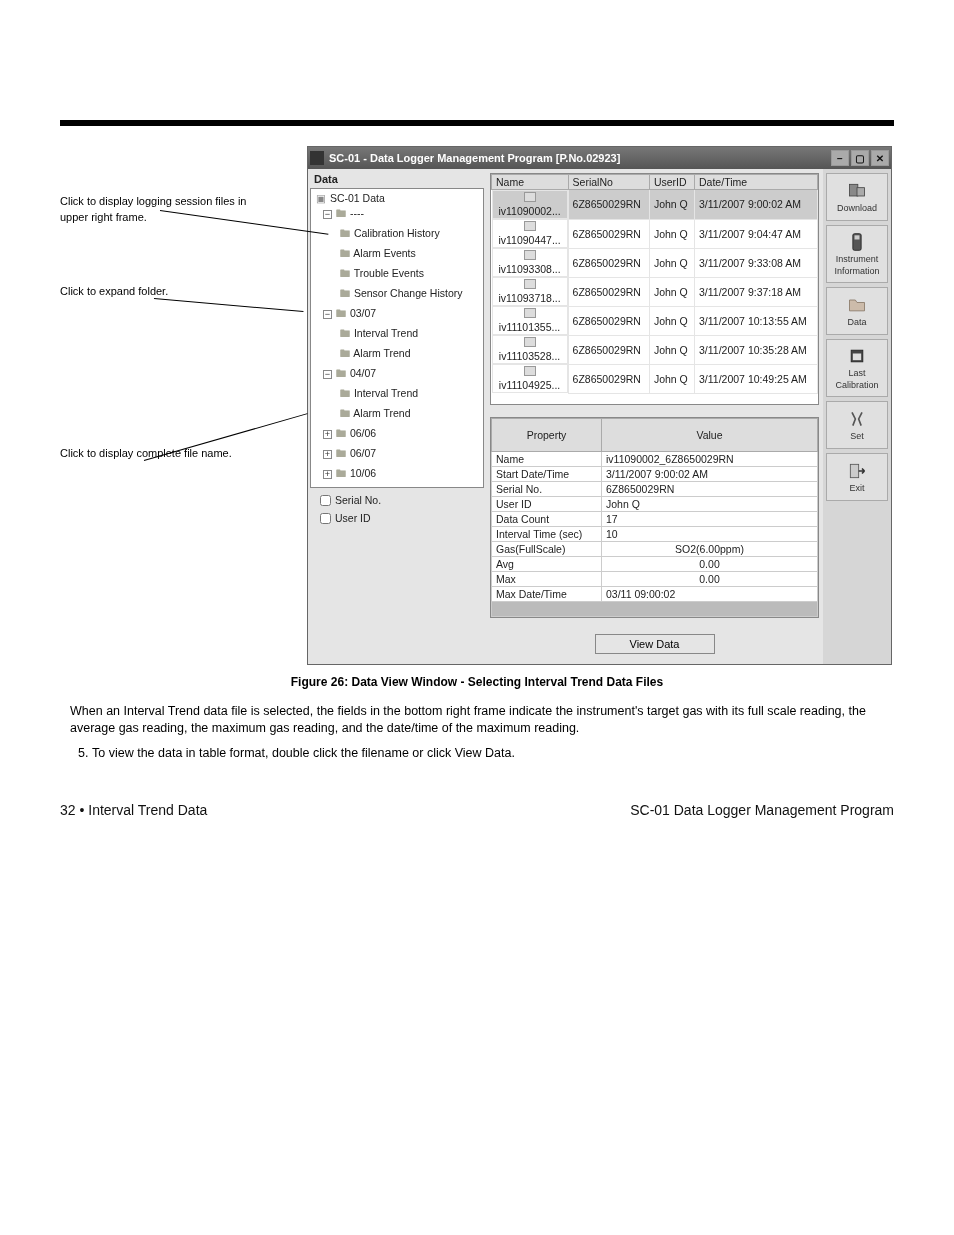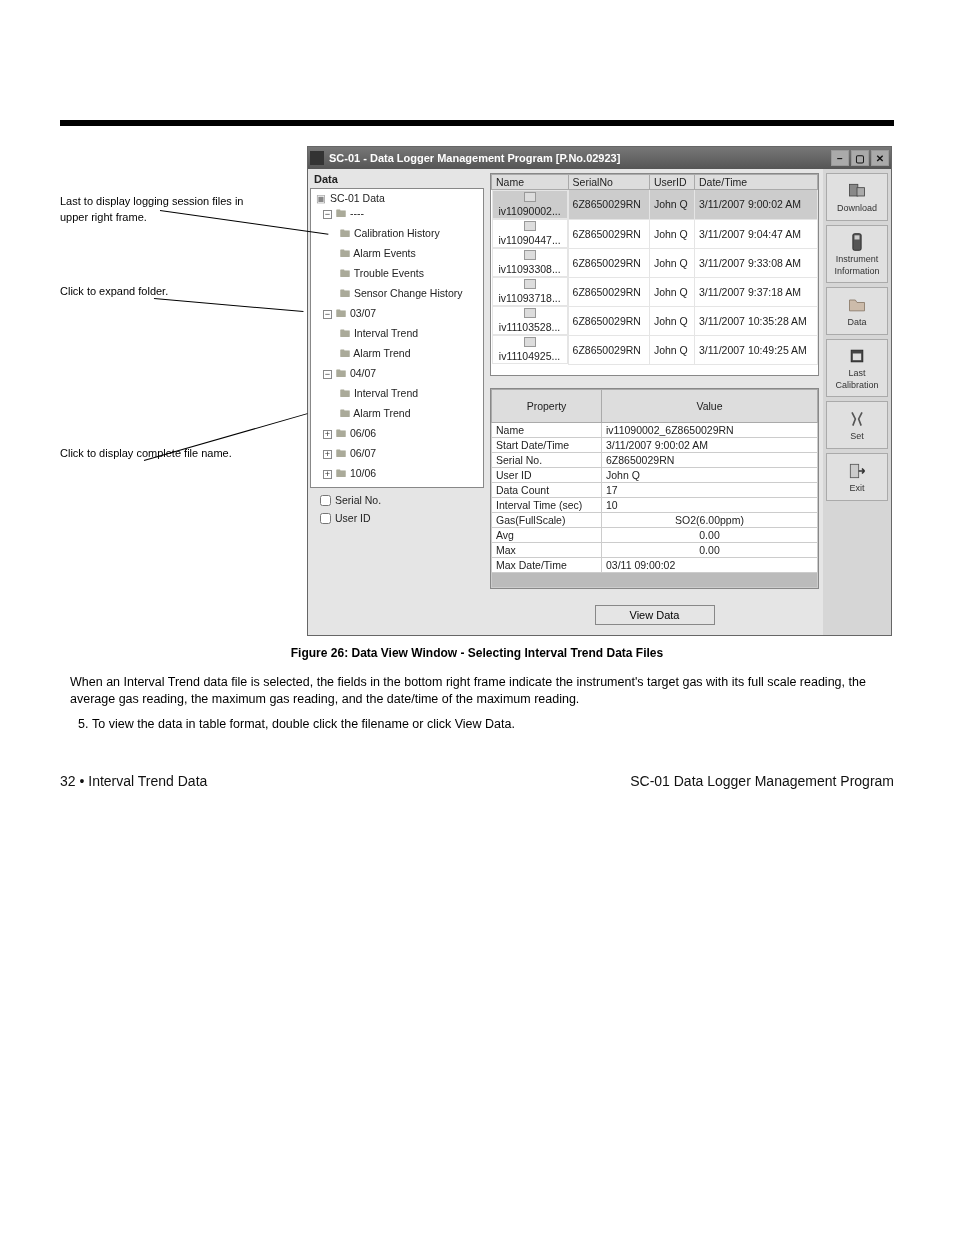--- a/index.html
+++ b/index.html
@@ -67,21 +67,21 @@
 </head>
 <body>
 <div class="page">
 
 <div class="hr-thick"></div>
 
 <div class="content">
 
 <div class="diagram-wrap">
 
-<div style="position:absolute; left:-10px; top:48px; width:210px;" class="small">Last to display logging session files in upper right frame.</div>
+<div style="position:absolute; left:-10px; top:48px; width:210px;" class="small">Click to display logging session files in upper right frame.</div>
 <div style="position:absolute; left:-10px; top:138px; width:170px;" class="small">Click to expand folder.</div>
 <div style="position:absolute; left:-10px; top:300px; width:200px;" class="small">Click to display complete file name.</div>
 
 <div class="callout-line" style="left:90px; top:64px; width:170px; transform:rotate(8deg);"></div>
 <div class="callout-line" style="left:84px; top:152px; width:150px; transform:rotate(5deg);"></div>
 <div class="callout-line" style="left:74px; top:314px; width:170px; transform:rotate(-16deg);"></div>
 
 <div class="appwin">
   <div class="titlebar">
     <span style="width:14px; height:14px; background:#333; margin-right:5px;"></span>
@@ -170,20 +170,29 @@
                         <span class="docic"></span>
                         <span>iv11093718...</span>
                       </td>
                       <td>6Z8650029RN</td>
                       <td>John Q</td>
                       <td>3/11/2007 9:37:18 AM</td>
                     </tr>
             <tr>
                       <td class="nm">
                         <span class="docic"></span>
+                        <span>iv11101355...</span>
+                      </td>
+                      <td>6Z8650029RN</td>
+                      <td>John Q</td>
+                      <td>3/11/2007 10:13:55 AM</td>
+                    </tr>
+            <tr>
+                      <td class="nm">
+                        <span class="docic"></span>
                         <span>iv11103528...</span>
                       </td>
                       <td>6Z8650029RN</td>
                       <td>John Q</td>
                       <td>3/11/2007 10:35:28 AM</td>
                     </tr>
             <tr>
                       <td class="nm">
                         <span class="docic"></span>
                         <span>iv11104925...</span>

